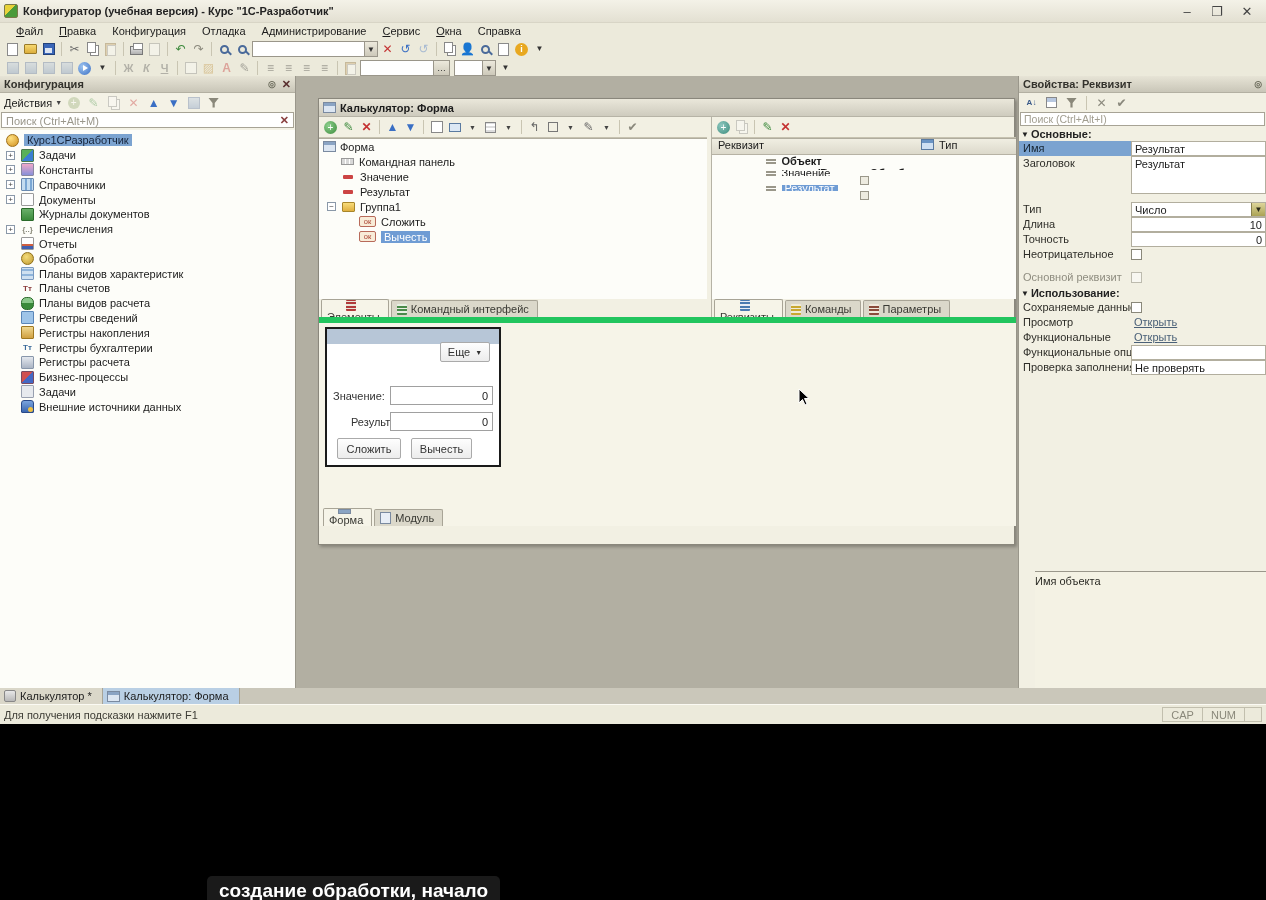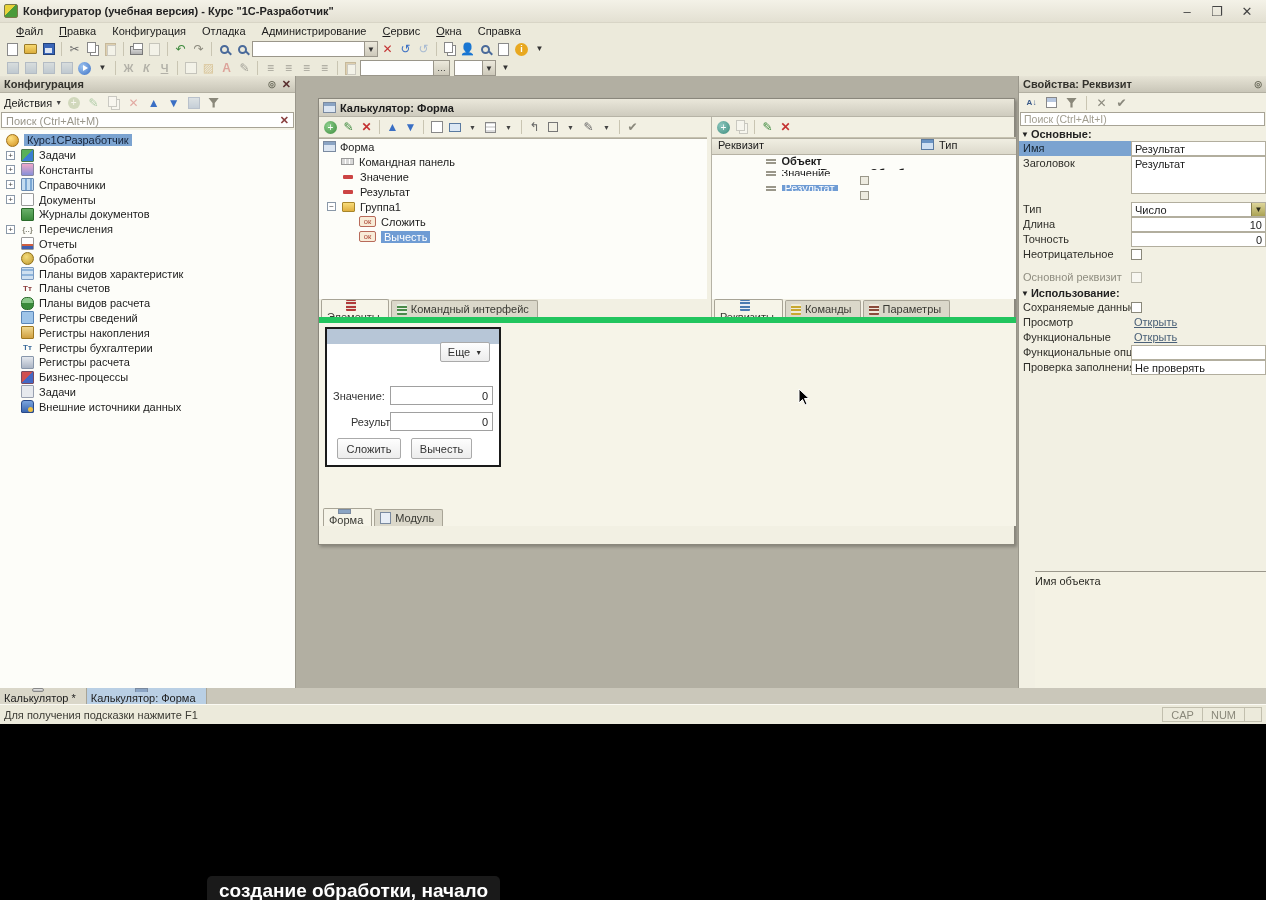--- a/index.html
+++ b/index.html
@@ -172,21 +172,21 @@
   .grayed { color:#8f8d80; }
   .pv-combo-btn { width:14px; background:linear-gradient(#ddd59a,#aaa254); border-left:1px solid #8a8250;
     display:flex; align-items:center; justify-content:center; font-size:8px; color:#2a2a1a; margin-right:-3px; align-self:stretch;}
   #props-desc { position:absolute; left:0; top:495px; right:0; bottom:0; border-top:1px solid #9a978b;
     background:#f4f2e4; padding:3px 0; color:#2a2a24;margin-left:16px; }
 
   
   #wintabs { position:absolute; left:0; top:688px; width:100%; height:16px; background:#cac7ba;
     display:flex; align-items:flex-end; }
   .wintab { height:16px; display:flex; align-items:center; padding:0 10px 0 4px; background:#dad7c9;
-    border-right:1px solid #a8a496; white-space:nowrap;flex-direction:column; }
+    border-right:1px solid #a8a496; white-space:nowrap; }
   .wintab.active { background:#b9cfe4; }
   .wintab .gico { width:12px; height:12px; margin-right:4px; background:linear-gradient(#e8e8e8,#b8b8b8); border:1px solid #888; border-radius:2px;}
   #statusbar { position:absolute; left:0; top:704px; width:100%; height:20px; background:#eceadb;
     border-top:1px solid #fbfaf3; display:flex; align-items:center; padding:0 4px; color:#3c3b34; }
   .sb-cells { margin-left:auto; display:flex; height:15px; }
   .sb-cell { border:1px solid #c2bfae; border-right:none; padding:0 8px; display:flex; align-items:center; color:#8a887a; }
   .sb-cell:last-child { border-right:1px solid #c2bfae; }
 
   
   #subtitle { position:absolute; left:207px; top:876px; height:34px; padding:4px 12px 0 12px;

